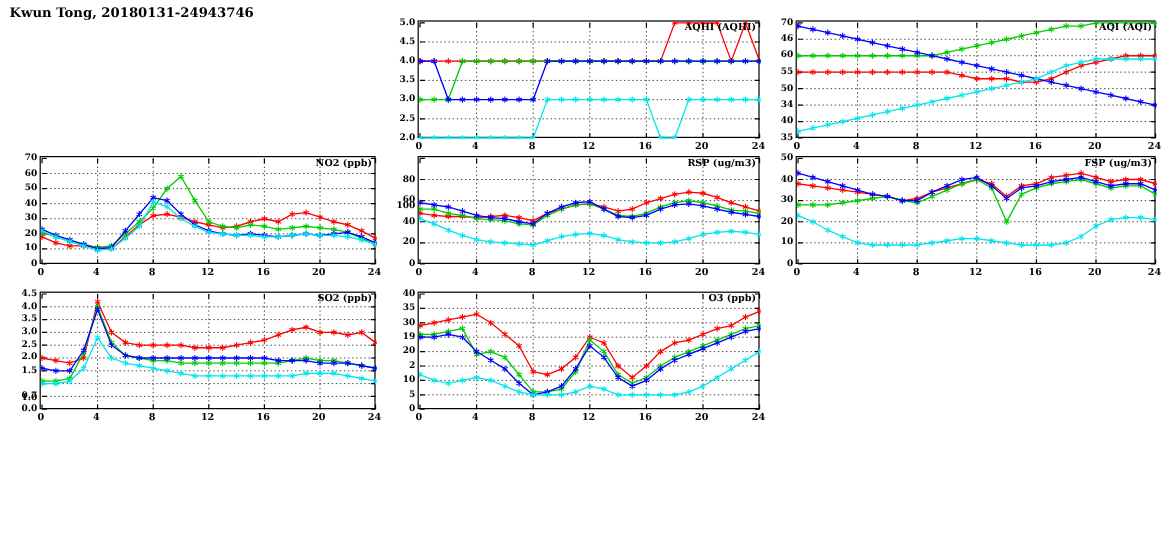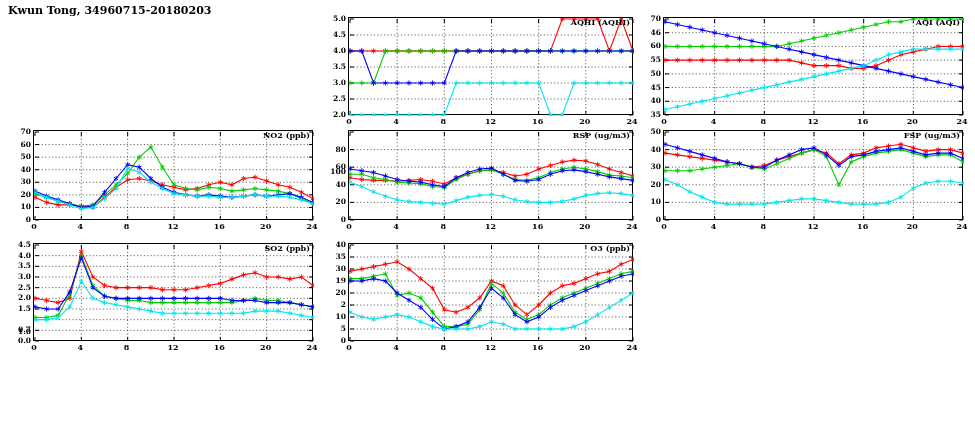--- a/index.html
+++ b/index.html
@@ -9,21 +9,21 @@
   .frame{position:absolute;left:0;top:0;right:0;bottom:0;border:1px solid #000;box-sizing:border-box;background:#fff;}
   .plot{position:absolute;left:0;top:0;right:0;bottom:0;}
   .ptitle{position:absolute;right:3px;top:1px;font-family:"DejaVu Serif",serif;font-weight:bold;font-size:8px;color:#000;line-height:9px;}
   .ylab{position:absolute;right:100%;margin-right:2px;transform:translateY(-50%);font-family:"DejaVu Serif",serif;font-weight:bold;font-size:7.5px;color:#000;white-space:nowrap;}
   .xlab{position:absolute;top:100%;margin-top:1px;transform:translateX(-50%);font-family:"DejaVu Serif",serif;font-weight:bold;font-size:8px;color:#000;white-space:nowrap;}
   svg{display:block;}
 </style>
 </head>
 <body>
 
-<div class="title">Kwun Tong, 34960715-20180203</div>
+<div class="title">Kwun Tong, 20180131-24943746</div>
 
 <div class="panel" id="p-aqhi" style="left:348px;top:17px;width:285px;height:98px;">
     <div class="frame">
       <svg class="plot" width="285" height="98" viewBox="0 0 285 98">
         <line x1="1" y1="81.00" x2="284" y2="81.00" stroke="#000" stroke-width="0.6" stroke-dasharray="1.2,2.2"></line>
         <line x1="1" y1="65.00" x2="284" y2="65.00" stroke="#000" stroke-width="0.6" stroke-dasharray="1.2,2.2"></line>
         <line x1="1" y1="49.00" x2="284" y2="49.00" stroke="#000" stroke-width="0.6" stroke-dasharray="1.2,2.2"></line>
         <line x1="1" y1="33.00" x2="284" y2="33.00" stroke="#000" stroke-width="0.6" stroke-dasharray="1.2,2.2"></line>
         <line x1="1" y1="17.00" x2="284" y2="17.00" stroke="#000" stroke-width="0.6" stroke-dasharray="1.2,2.2"></line>
         <line x1="48.17" y1="1" x2="48.17" y2="97" stroke="#000" stroke-width="0.6" stroke-dasharray="1.2,2.2"></line>
@@ -327,21 +327,21 @@
         <path d="M249.33,28.57L249.33,33.77M251.58,29.87L247.08,32.47M251.58,32.47L247.08,29.87" stroke="#00e5ee" stroke-width="0.9" fill="none"></path>
         <path d="M261.75,28.57L261.75,33.77M264.00,29.87L259.50,32.47M264.00,32.47L259.50,29.87" stroke="#00e5ee" stroke-width="0.9" fill="none"></path>
         <path d="M274.17,28.57L274.17,33.77M276.42,29.87L271.92,32.47M276.42,32.47L271.92,29.87" stroke="#00e5ee" stroke-width="0.9" fill="none"></path>
         <path d="M286.58,28.57L286.58,33.77M288.83,29.87L284.33,32.47M288.83,32.47L284.33,29.87" stroke="#00e5ee" stroke-width="0.9" fill="none"></path>
         <path d="M299.00,28.57L299.00,33.77M301.25,29.87L296.75,32.47M301.25,32.47L296.75,29.87" stroke="#00e5ee" stroke-width="0.9" fill="none"></path>
       </svg>
     </div>
     <div class="ptitle">AQI (AQI)</div>
     <div class="ylab" style="top: 97px;">35</div>
     <div class="ylab" style="top: 83.2857px;">40</div>
-    <div class="ylab" style="top: 69.5714px;">45</div>
+    <div class="ylab" style="top: 69.5714px;">34</div>
     <div class="ylab" style="top: 55.8571px;">50</div>
     <div class="ylab" style="top: 42.1429px;">55</div>
     <div class="ylab" style="top: 28.4286px;">60</div>
     <div class="ylab" style="top: 14.7143px;">46</div>
     <div class="ylab" style="top: 1px;">70</div>
     <div class="xlab" style="left: 1px;">0</div>
     <div class="xlab" style="left: 50.6667px;">4</div>
     <div class="xlab" style="left: 100.333px;">8</div>
     <div class="xlab" style="left: 150px;">12</div>
     <div class="xlab" style="left: 199.667px;">16</div>

